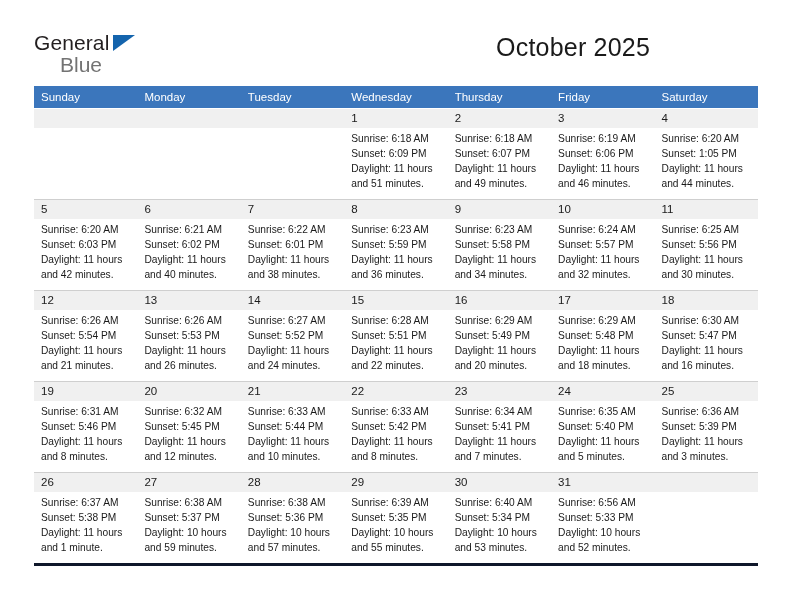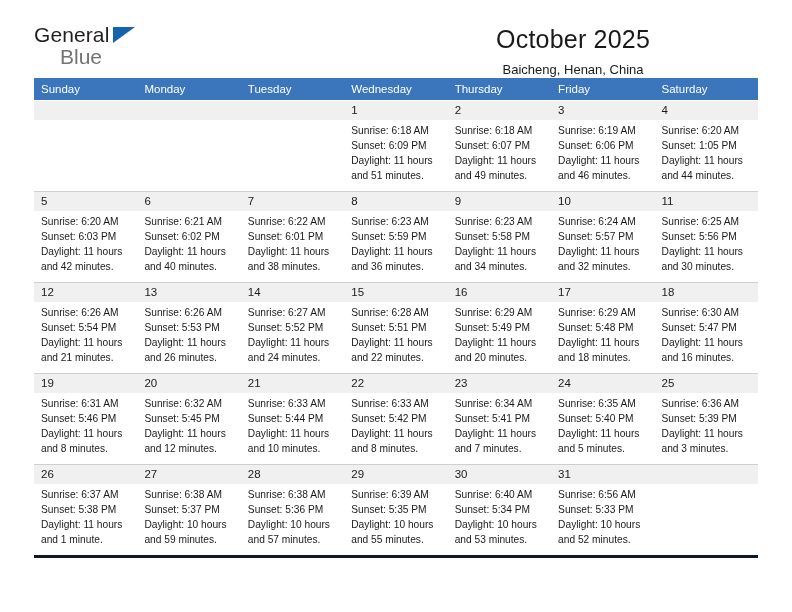--- a/index.html
+++ b/index.html
@@ -13,21 +13,21 @@
     font-family: "Liberation Sans", sans-serif;
     color: #1a1a1a;
     overflow: hidden;
   }
 
   .page {
     position: relative;
     width: 684px;
     height: 612px;
     box-sizing: border-box;
-    padding: 0 34px;
+    padding: 8px 34px;
   }
 
   
   .top {
     display: flex;
     align-items: flex-start;
     justify-content: space-between;
     height: 72px;
     padding-top: 24px;
     box-sizing: border-box;
@@ -150,21 +150,20 @@
   <div class="top">
 
     <div class="logo">
       <span class="logo-general">General</span>
       <span class="logo-triangle"></span>
       <span class="logo-blue">Blue</span>
     </div>
 
     <div class="titles">
       <h1 class="cal-title">October 2025</h1>
-      <p class="cal-subtitle">Baicheng, Henan, China</p>
     </div>
 
   </div>
 
   <table class="calendar">
     <thead>
       <tr id="weekday-row">
           <th>Sunday</th>
           <th>Monday</th>
           <th>Tuesday</th>

